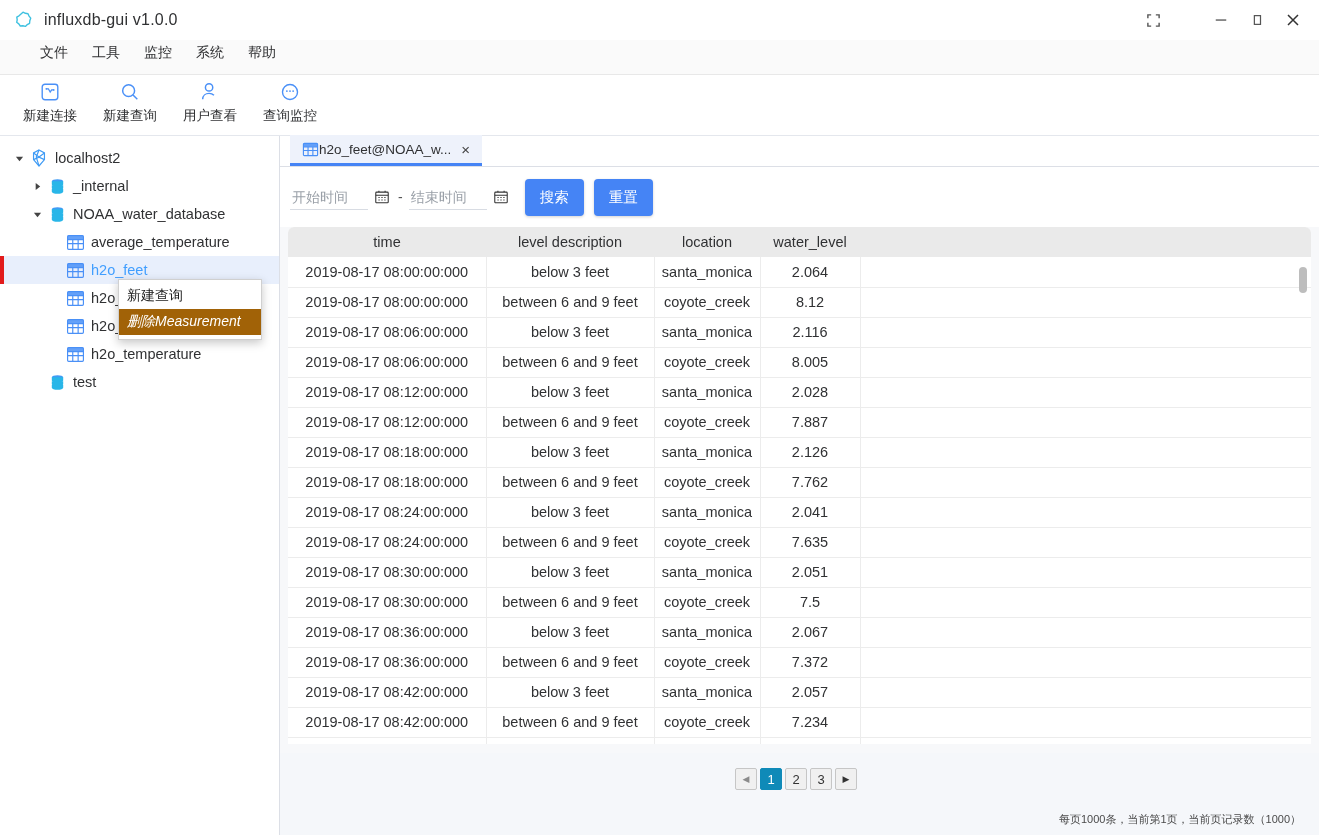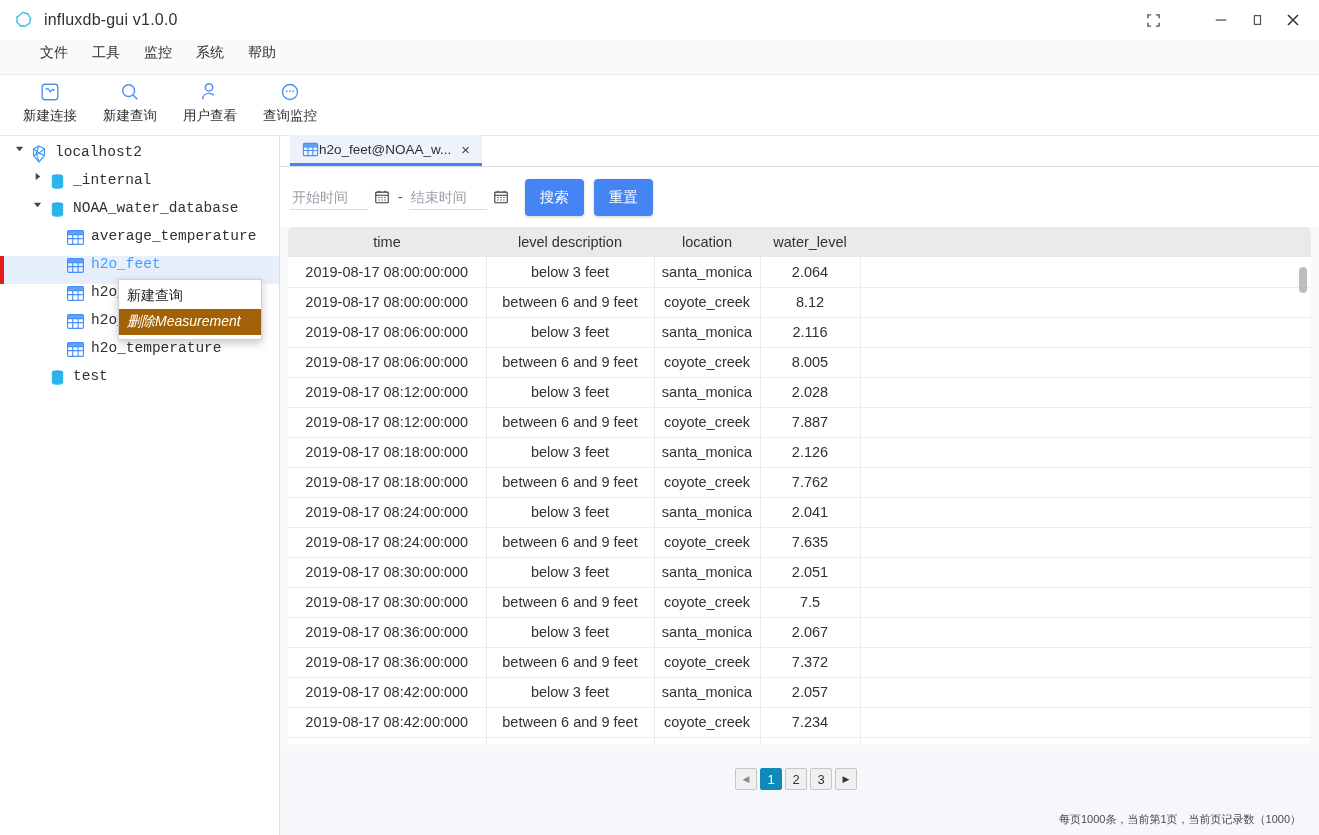--- a/index.html
+++ b/index.html
@@ -63,22 +63,22 @@
 
   
   .sidebar {
     position: absolute; left: 0; top: 136px; width: 280px; height: 699px;
     background: #ffffff;
     border-right: 1px solid #dcdfe6;
     padding-top: 8px;
     overflow: hidden;
   }
   .tree-node {
-    position: relative; height: 28px; display: flex; align-items: flex-start;
-    font-size: 14.5px; color: #303133; white-space: nowrap; font-family: Liberation Mono, monospace;
+    position: relative; height: 28px; display: flex; align-items: center;
+    font-size: 14.5px; color: #303133; white-space: nowrap;
   }
   .tree-node.selected { background: #e8effc; color: #409eff; }
   .tree-node.selected .node-label { color: #409eff; }
   .tree-node.selected::before {
     content: ""; position: absolute; left: 0; top: 0; width: 4px; height: 28px; background: #e21b1b;
   }
   .caret {
     width: 18px; display: inline-flex; align-items: center; justify-content: center;
     color: #444; font-size: 9px;
   }

